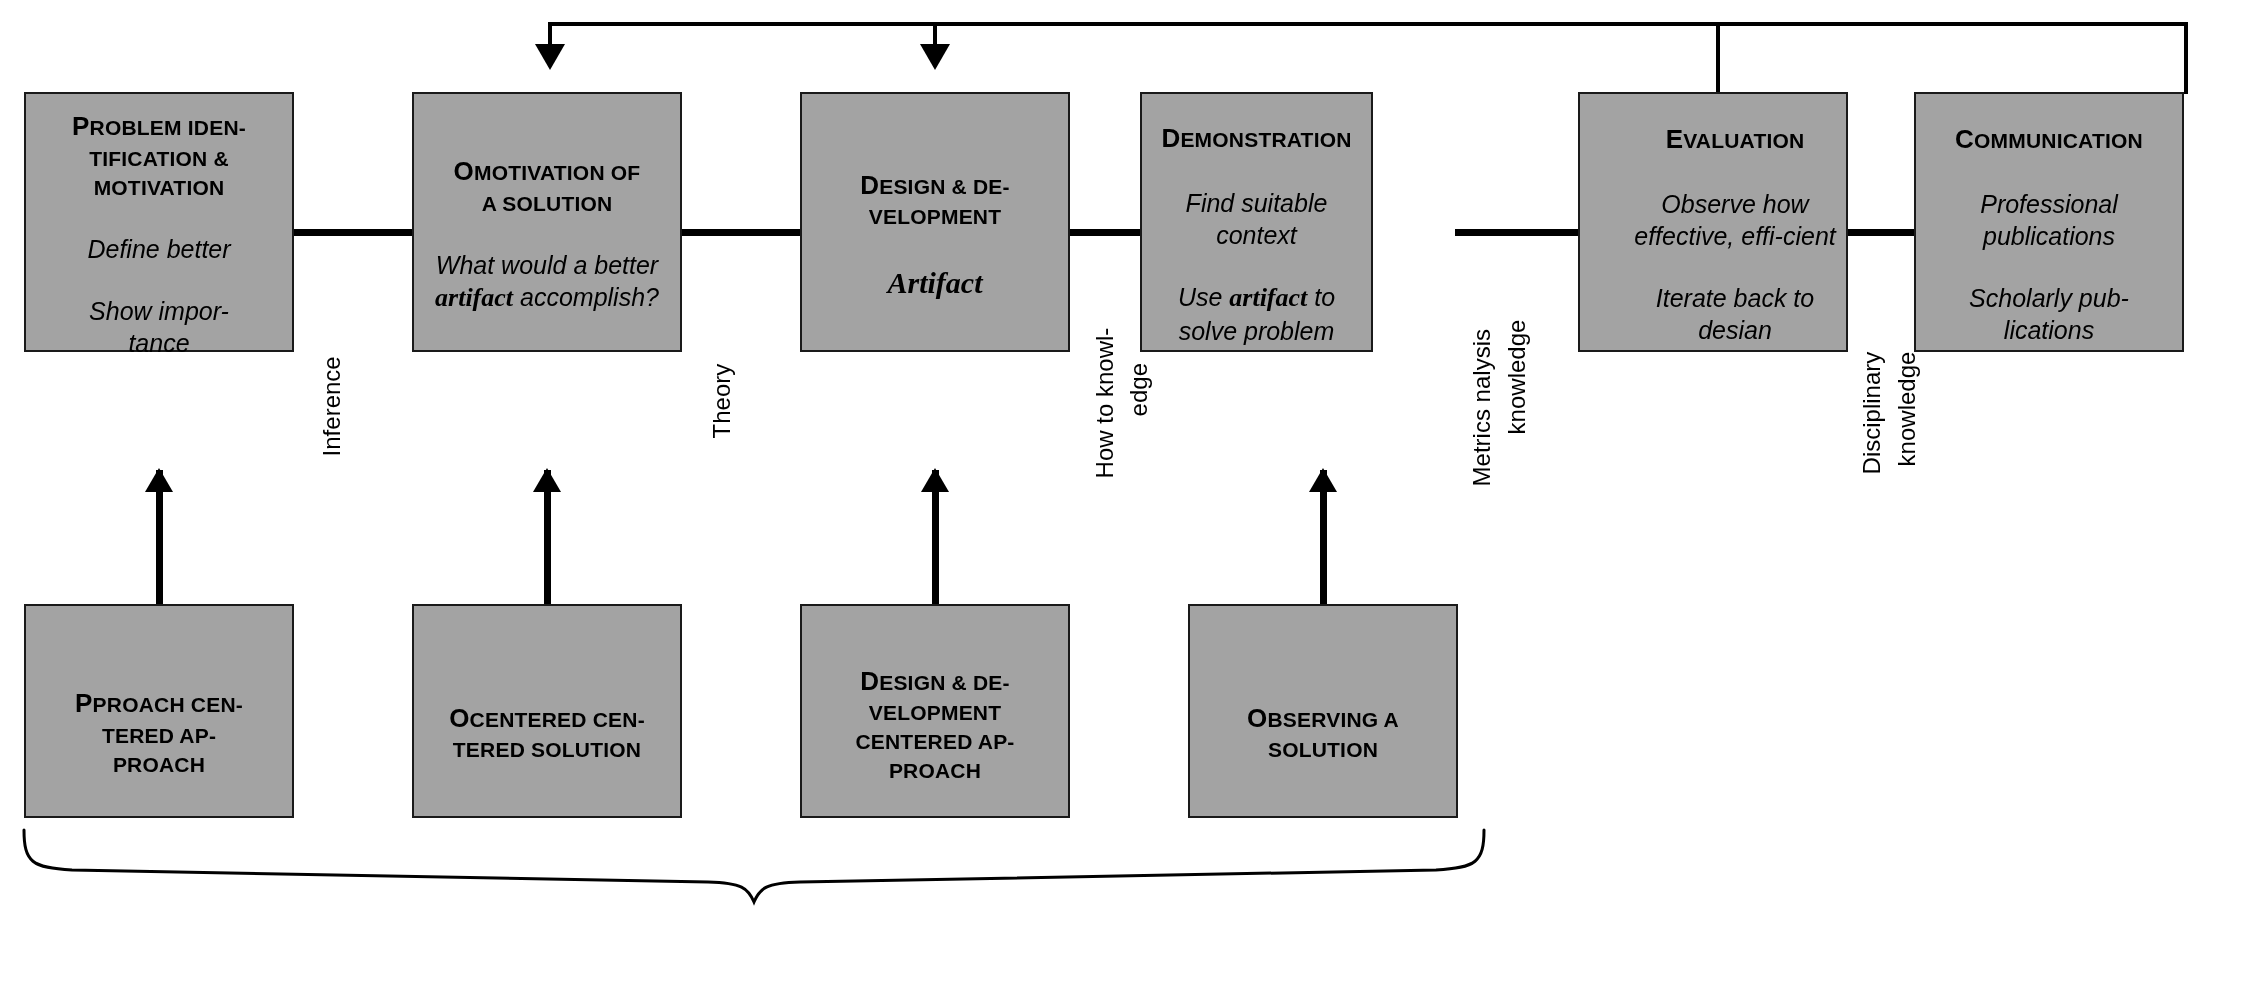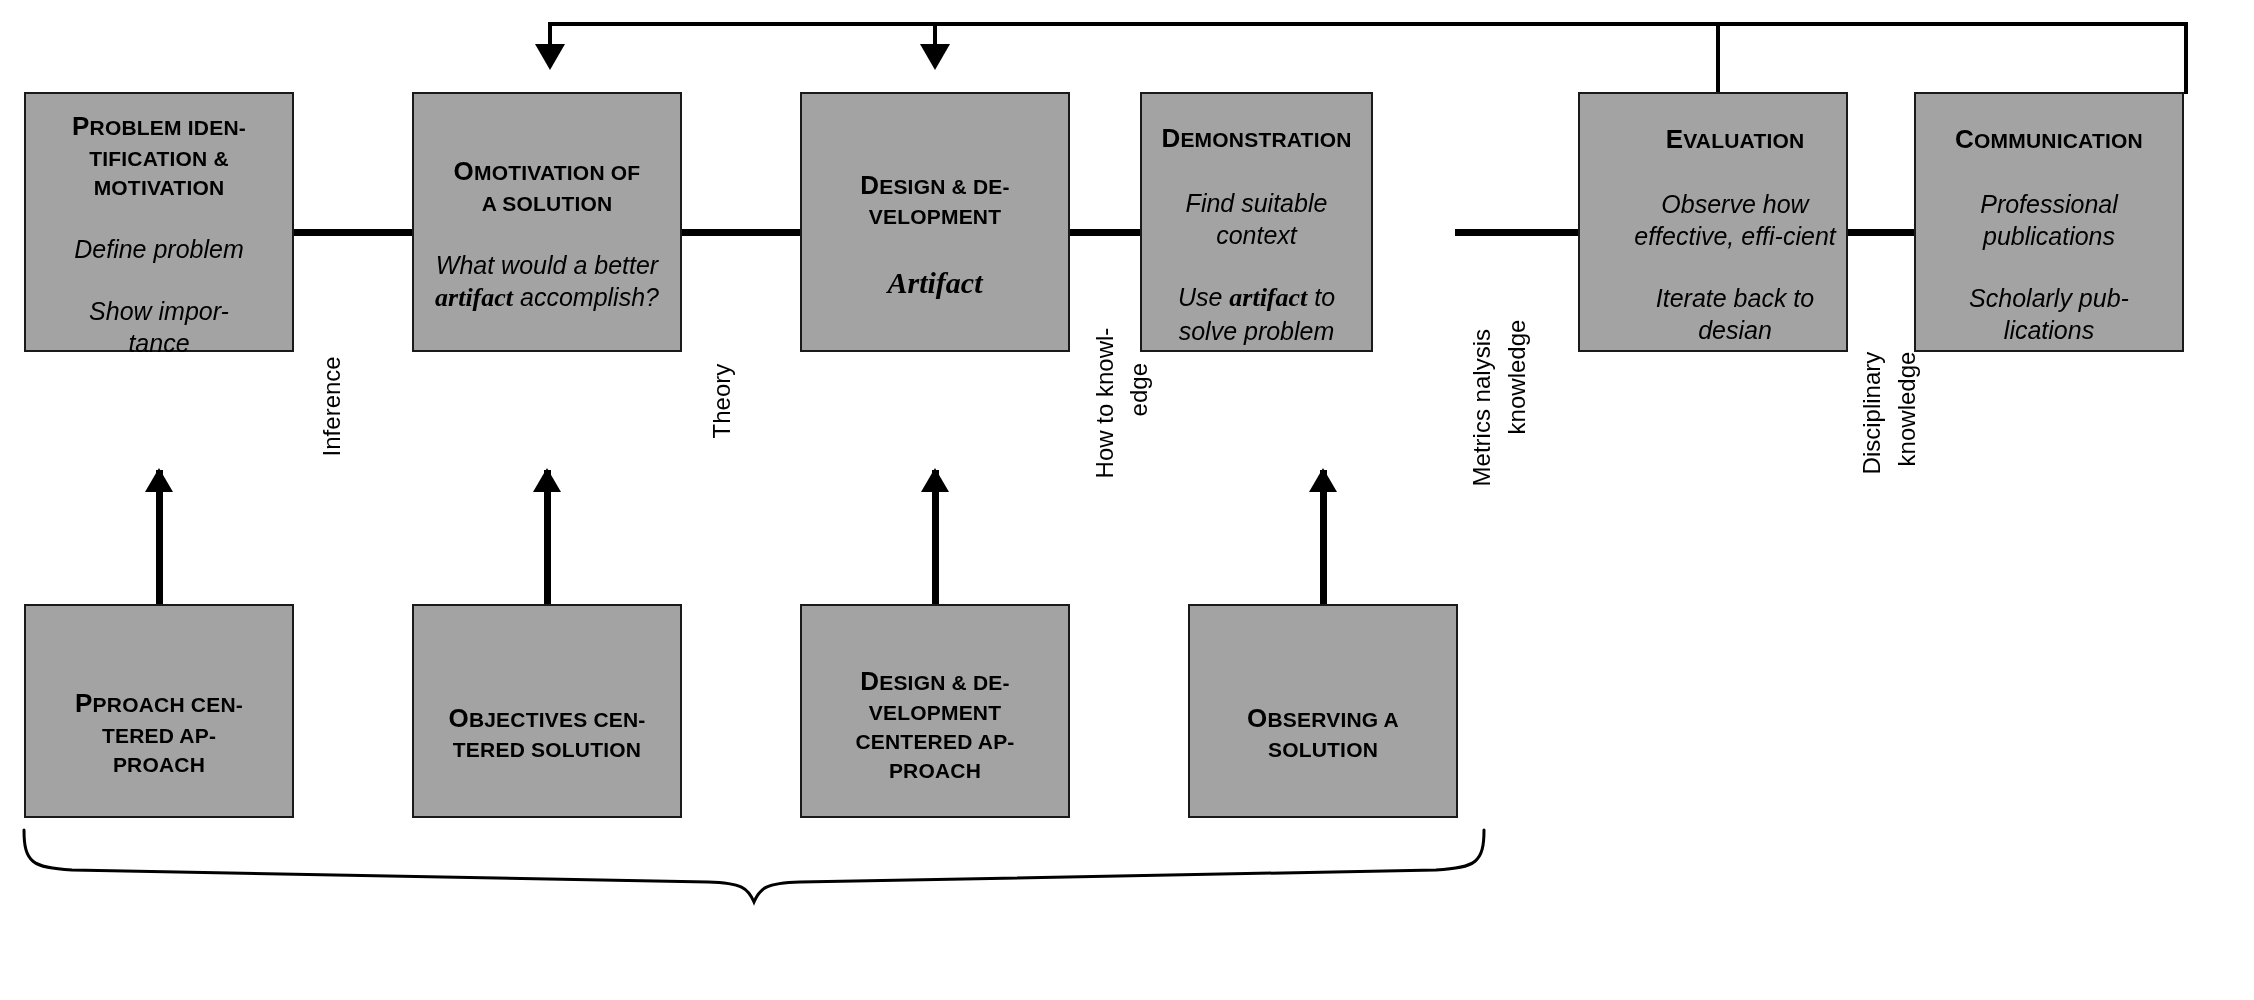--- a/index.html
+++ b/index.html
@@ -185,21 +185,21 @@
 
   <div class="vlabel" style="left:1885px; top:448px;">Disciplinary</div>
   <div class="vlabel" style="left:1920px; top:440px;">knowledge</div>
 
   <div class="box top-box" style="left:24px; width:270px;">
     <div class="box-title">
       <span class="cap">P</span><span>ROBLEM IDEN-</span><br>
       <span>TIFICATION &amp;</span><br>
       <span>MOTIVATION</span>
     </div>
-    <div class="box-body">Define problem</div>
+    <div class="box-body">Define better</div>
     <div class="box-body">
       <span>Show impor-</span><br>
       <span>tance</span>
     </div>
   </div>
 
   <div class="box top-box" style="left:412px; width:270px;">
     <div class="box-title">
       <span class="cap">O</span><span>MOTIVATION OF</span><br>
       <span>A SOLUTION</span>
@@ -258,21 +258,21 @@
   <div class="box bottom-box" style="left:24px; width:270px;">
     <div class="box-title">
       <span class="cap">P</span><span>PROACH CEN-</span><br>
       <span>TERED AP-</span><br>
       <span>PROACH</span>
     </div>
   </div>
 
   <div class="box bottom-box" style="left:412px; width:270px;">
     <div class="box-title">
-      <span class="cap">O</span><span>BJECTIVES CEN-</span><br>
+      <span class="cap">O</span><span>CENTERED CEN-</span><br>
       <span>TERED SOLUTION</span>
     </div>
   </div>
 
   <div class="box bottom-box" style="left:800px; width:270px;">
     <div class="box-title" style="margin-top:28px;">
       <span class="cap">D</span><span>ESIGN &amp; DE-</span><br>
       <span>VELOPMENT</span><br>
       <span>CENTERED AP-</span><br>
       <span>PROACH</span>

